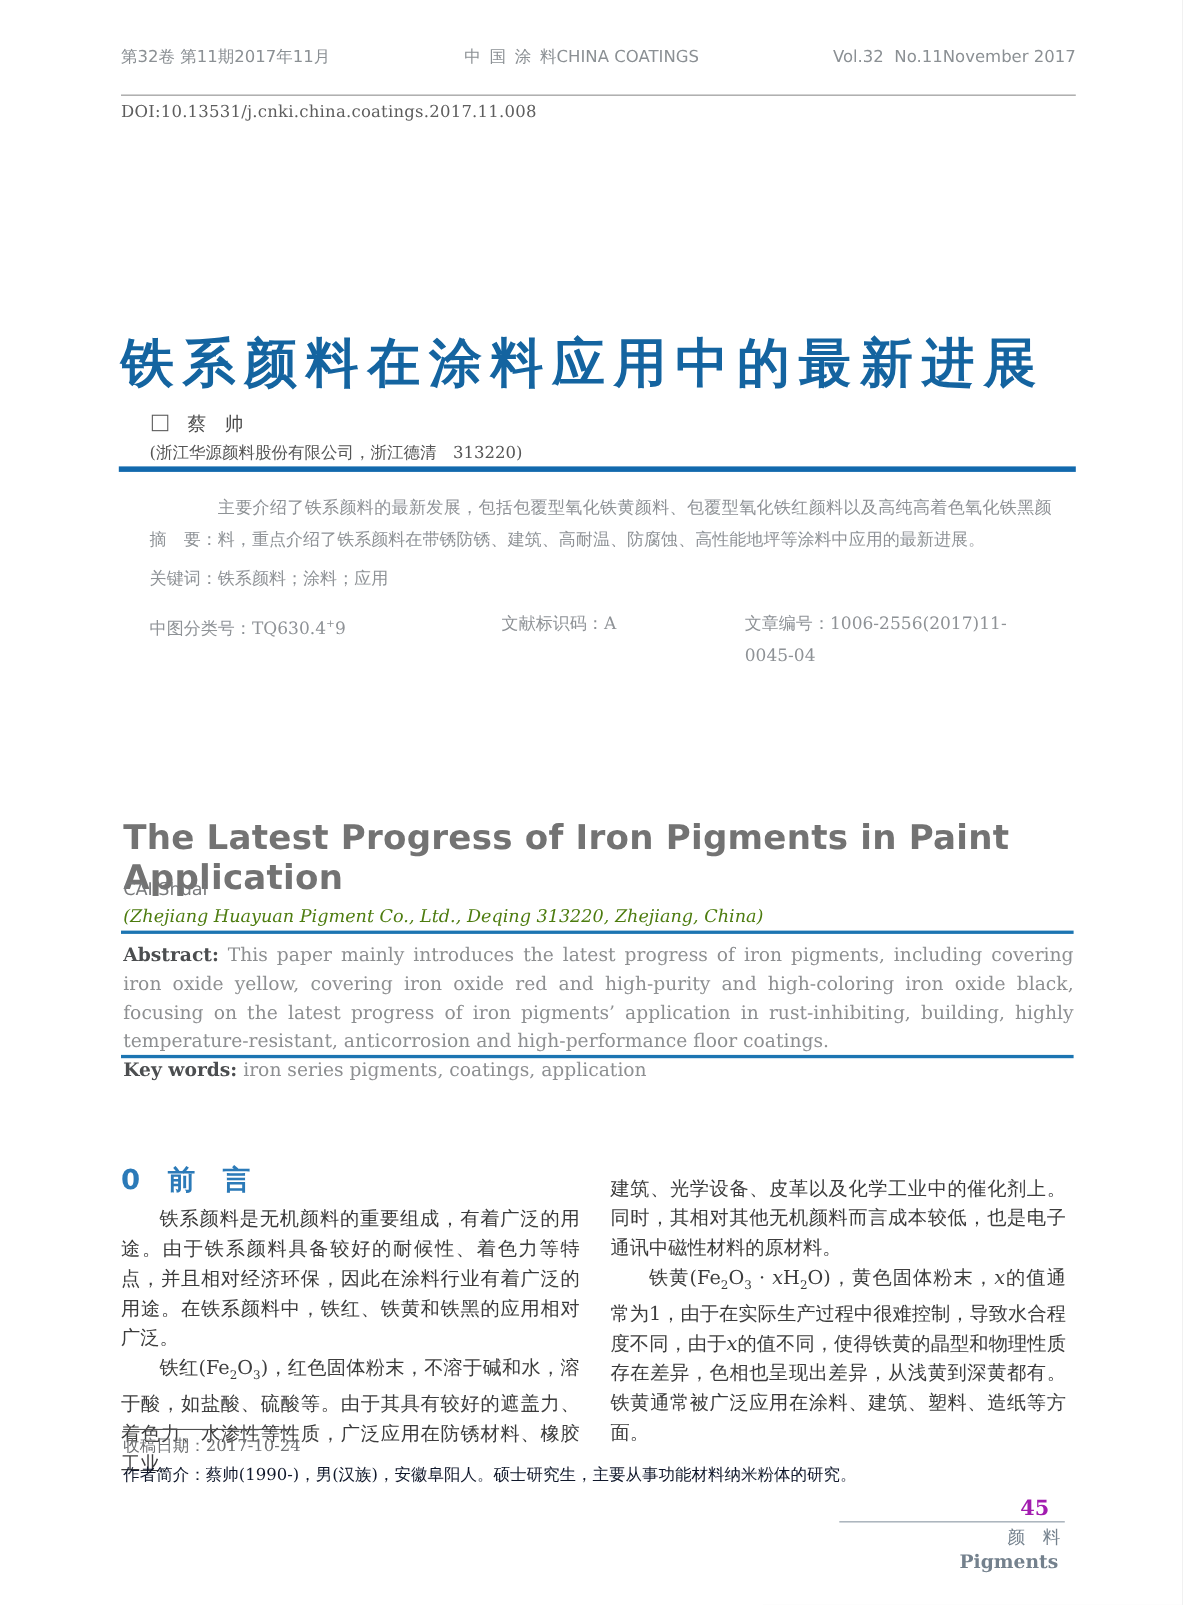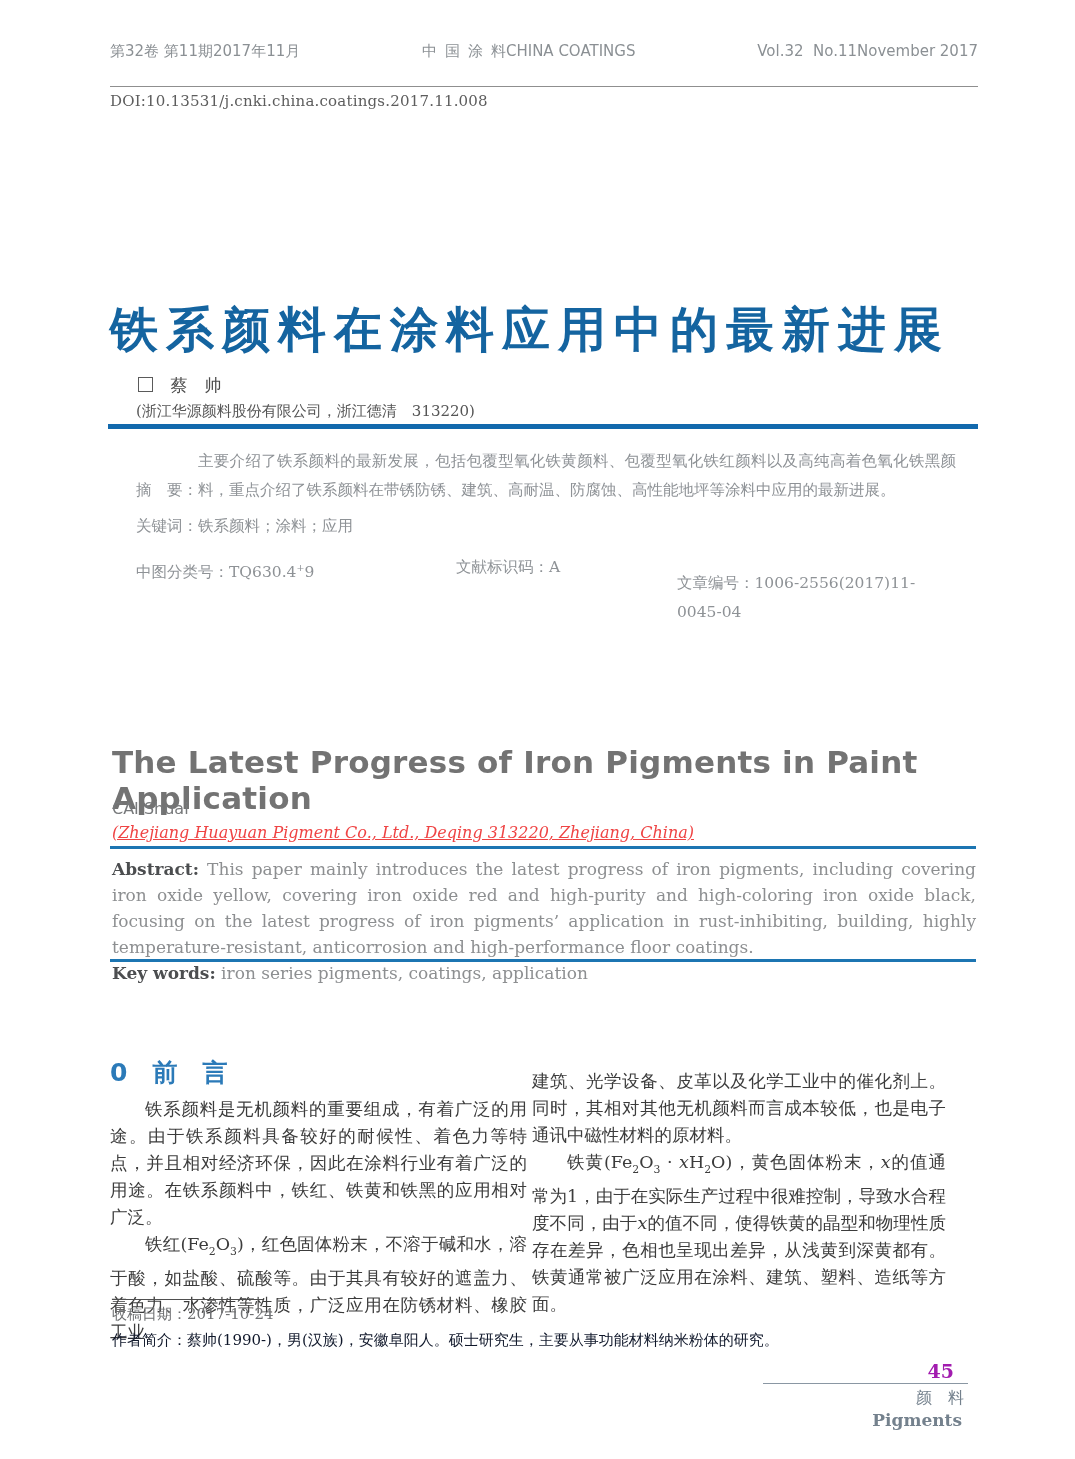--- a/index.html
+++ b/index.html
@@ -34,37 +34,37 @@
   .cn-affil{left:136px;top:402px;font-size:15px;color:#555555;}
   .thick-rule{left:108px;top:424px;width:870px;height:5px;background:#1269ad;}
   
   .cn-abs{left:136px;top:447px;width:820px;font-size:15.5px;line-height:29px;color:#8e9296;}
   .cn-abs .row{display:flex;align-items:flex-end;}
   .cn-abs .lbl{flex:0 0 auto;white-space:pre;}
   .cn-abs .txt{flex:1 1 auto;text-align:justify;}
   .cn-keywords{margin-top:7px;}
   .clc-row{position:relative;margin-top:12px;height:24px;}
   .clc-row .i2{position:absolute;left:320px;top:0;}
-  .clc-row .i3{position:absolute;left:541px;top:16px;}
+  .clc-row .i3{position:absolute;left:541px;top:0;}
   sup,sub{font-size:0.62em;}
   
   .en-title{left:112px;top:744px;width:880px;
     font-family:"DejaVu Sans","Liberation Sans",sans-serif;
     font-weight:bold;font-size:31px;letter-spacing:0.2px;color:#737373;}
   .en-author{left:112px;top:799px;font-size:16px;color:#77797b;
     font-family:"DejaVu Sans","Liberation Sans",sans-serif;}
-  .en-affil{left:112px;top:823px;font-size:16px;font-style:italic;color:#ef4444;text-decoration:underline;}
+  .en-affil{left:112px;top:823px;font-size:16px;font-style:italic;color:#4d7c0f;}
   .rule-blue-1{left:110px;top:846px;width:866px;height:3px;background:#1c75b2;}
   .en-abs{left:112px;top:856px;width:864px;font-size:17px;line-height:26px;
     color:#8d8f91;text-align:justify;}
   .en-abs b{color:#4c4e50;}
   .rule-blue-2{left:110px;top:959px;width:866px;height:3px;background:#1c75b2;}
   
   .body-cols{left:110px;top:1055px;width:868px;display:flex;}
-  .col-left{width:417px;margin-right:5px;}
+  .col-left{width:417px;margin-right:28px;}
   .col-right{width:414px;padding-top:13px;}
   .sec-head{font-family:"DejaVu Sans","Liberation Sans",sans-serif;
     font-weight:bold;font-size:25px;color:#2b7ab8;line-height:36px;margin-bottom:5px;
     white-space:pre;}
   .bodytext p{margin:0;font-size:17.5px;line-height:27px;text-align:justify;color:#3c3c3c;}
   .bodytext p.ind{text-indent:2em;}
   .bodytext i{font-family:"DejaVu Serif","Liberation Serif",serif;}
   
   .fn-rule{left:112px;top:1299px;width:151px;border-top:1.5px solid #4f4f4f;}
   .fn1{left:112px;top:1305px;font-size:15px;color:#6e7072;}

